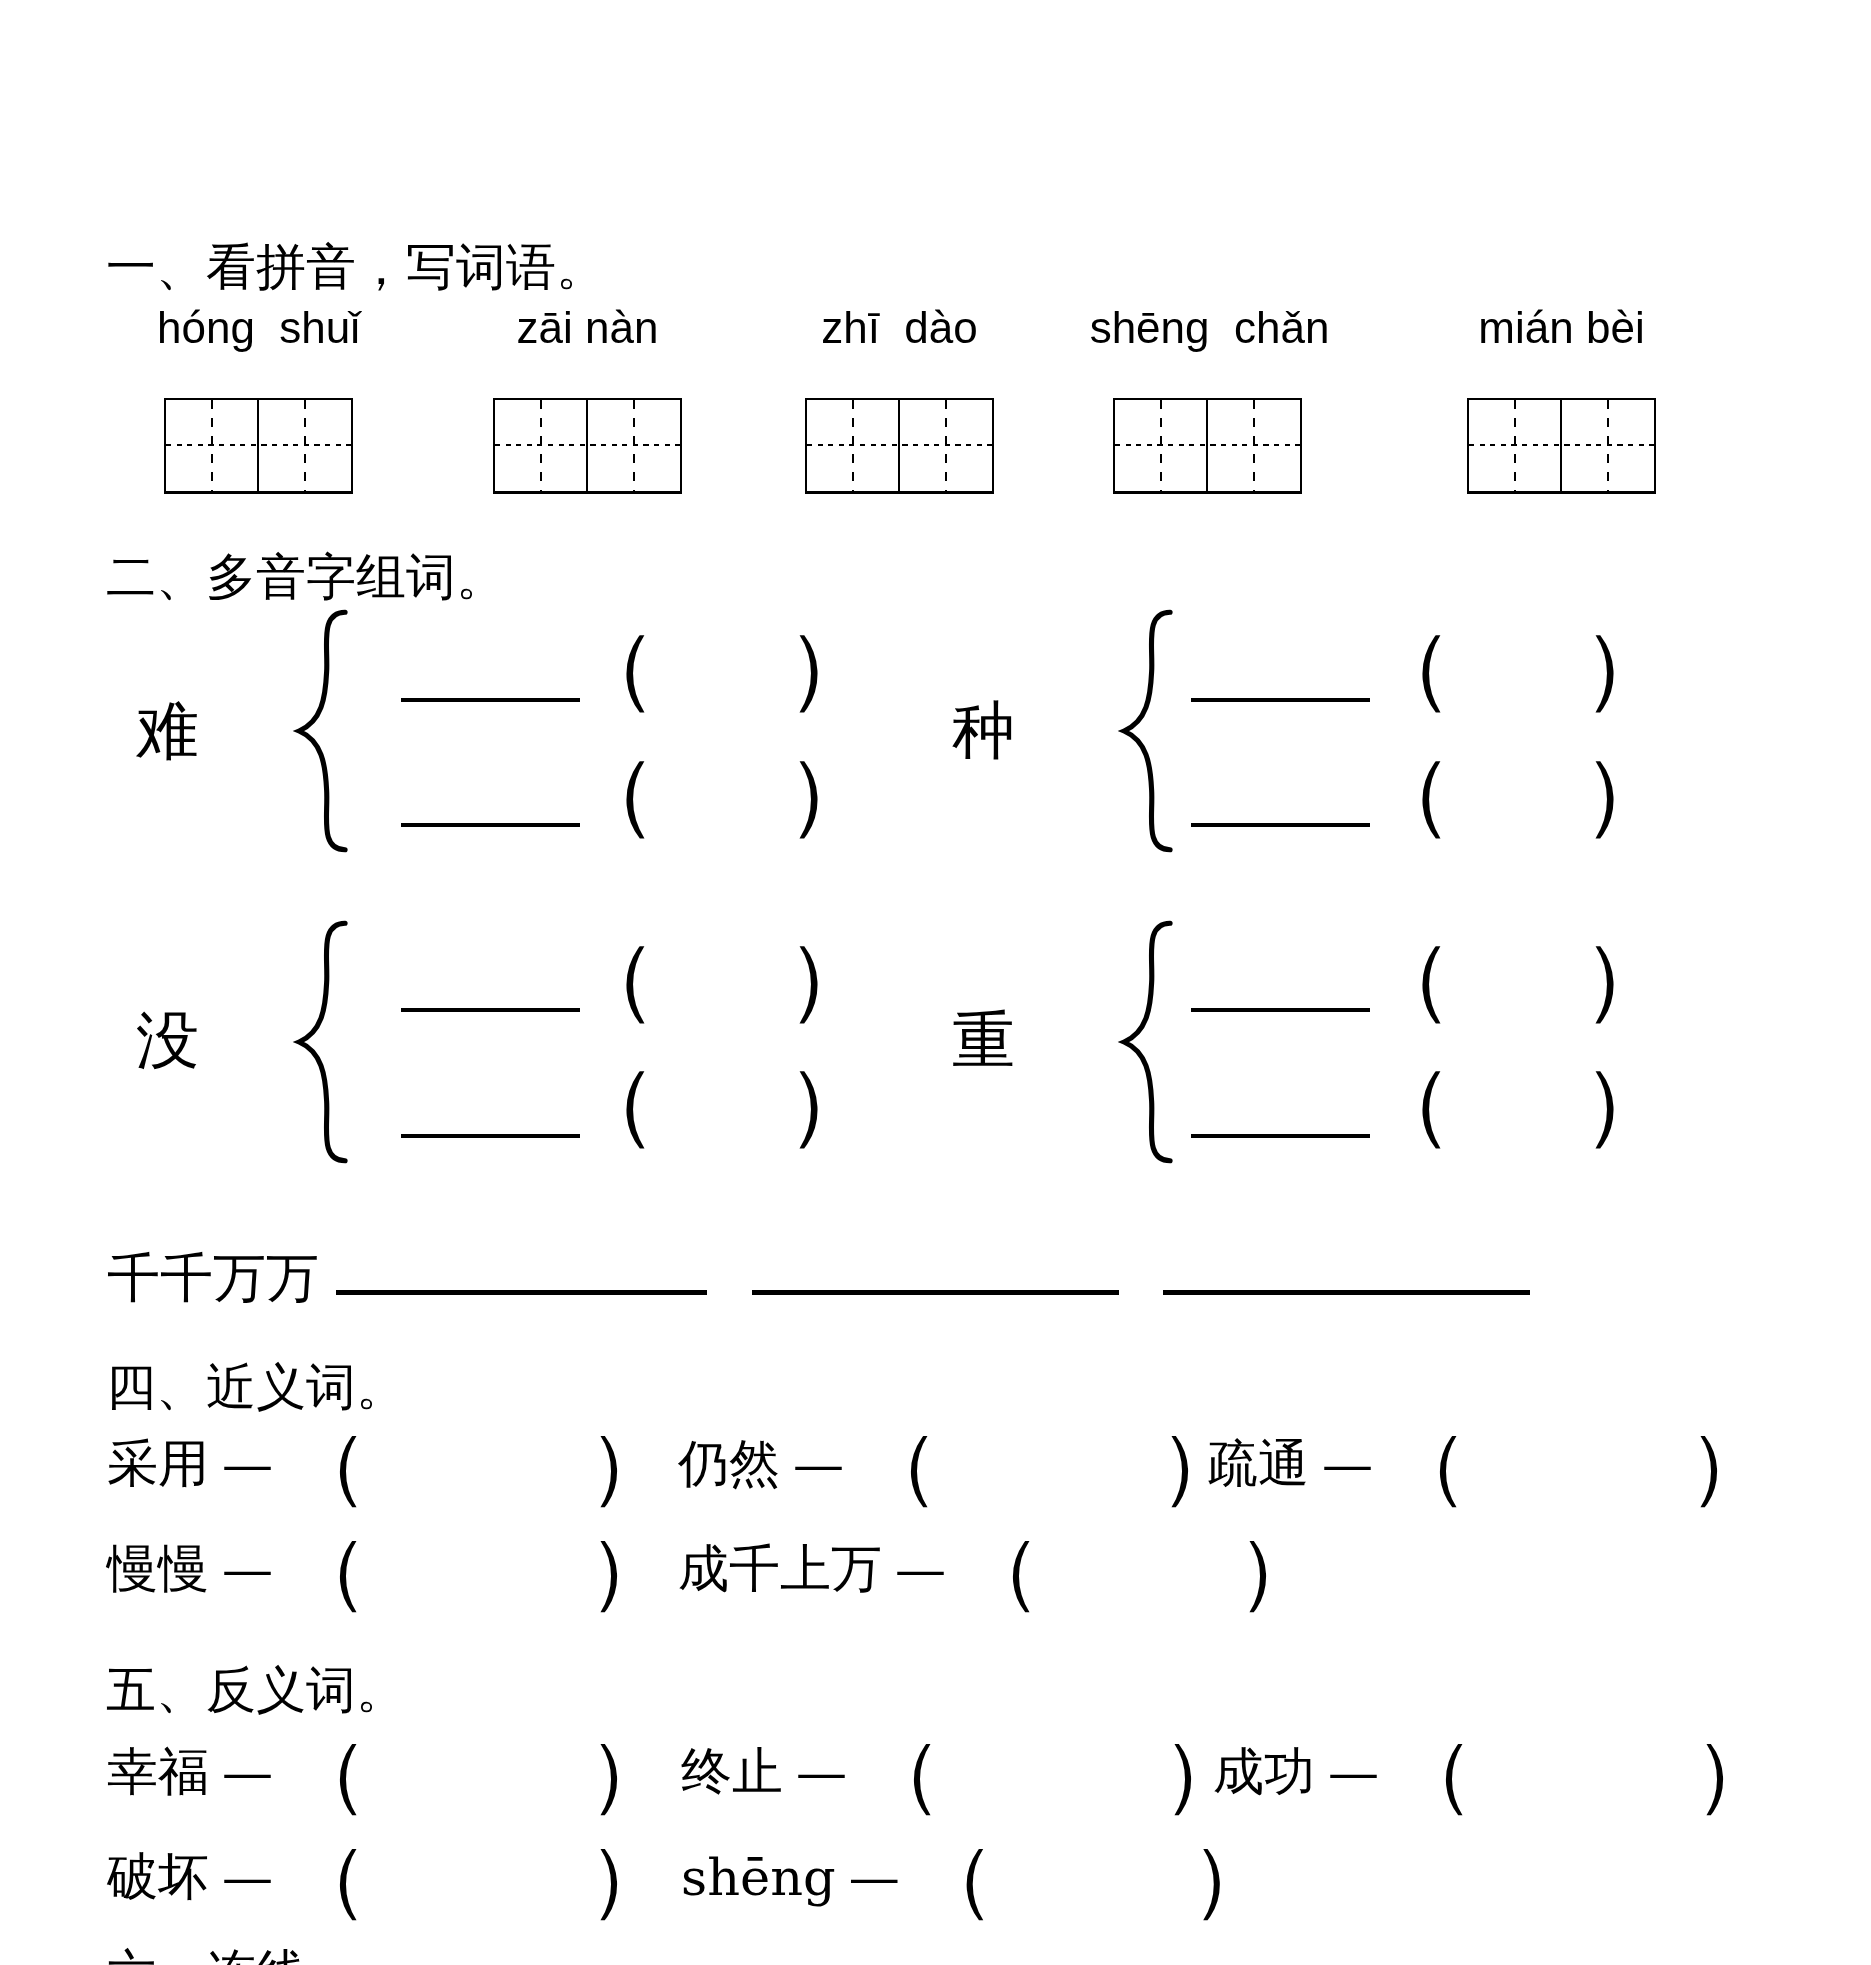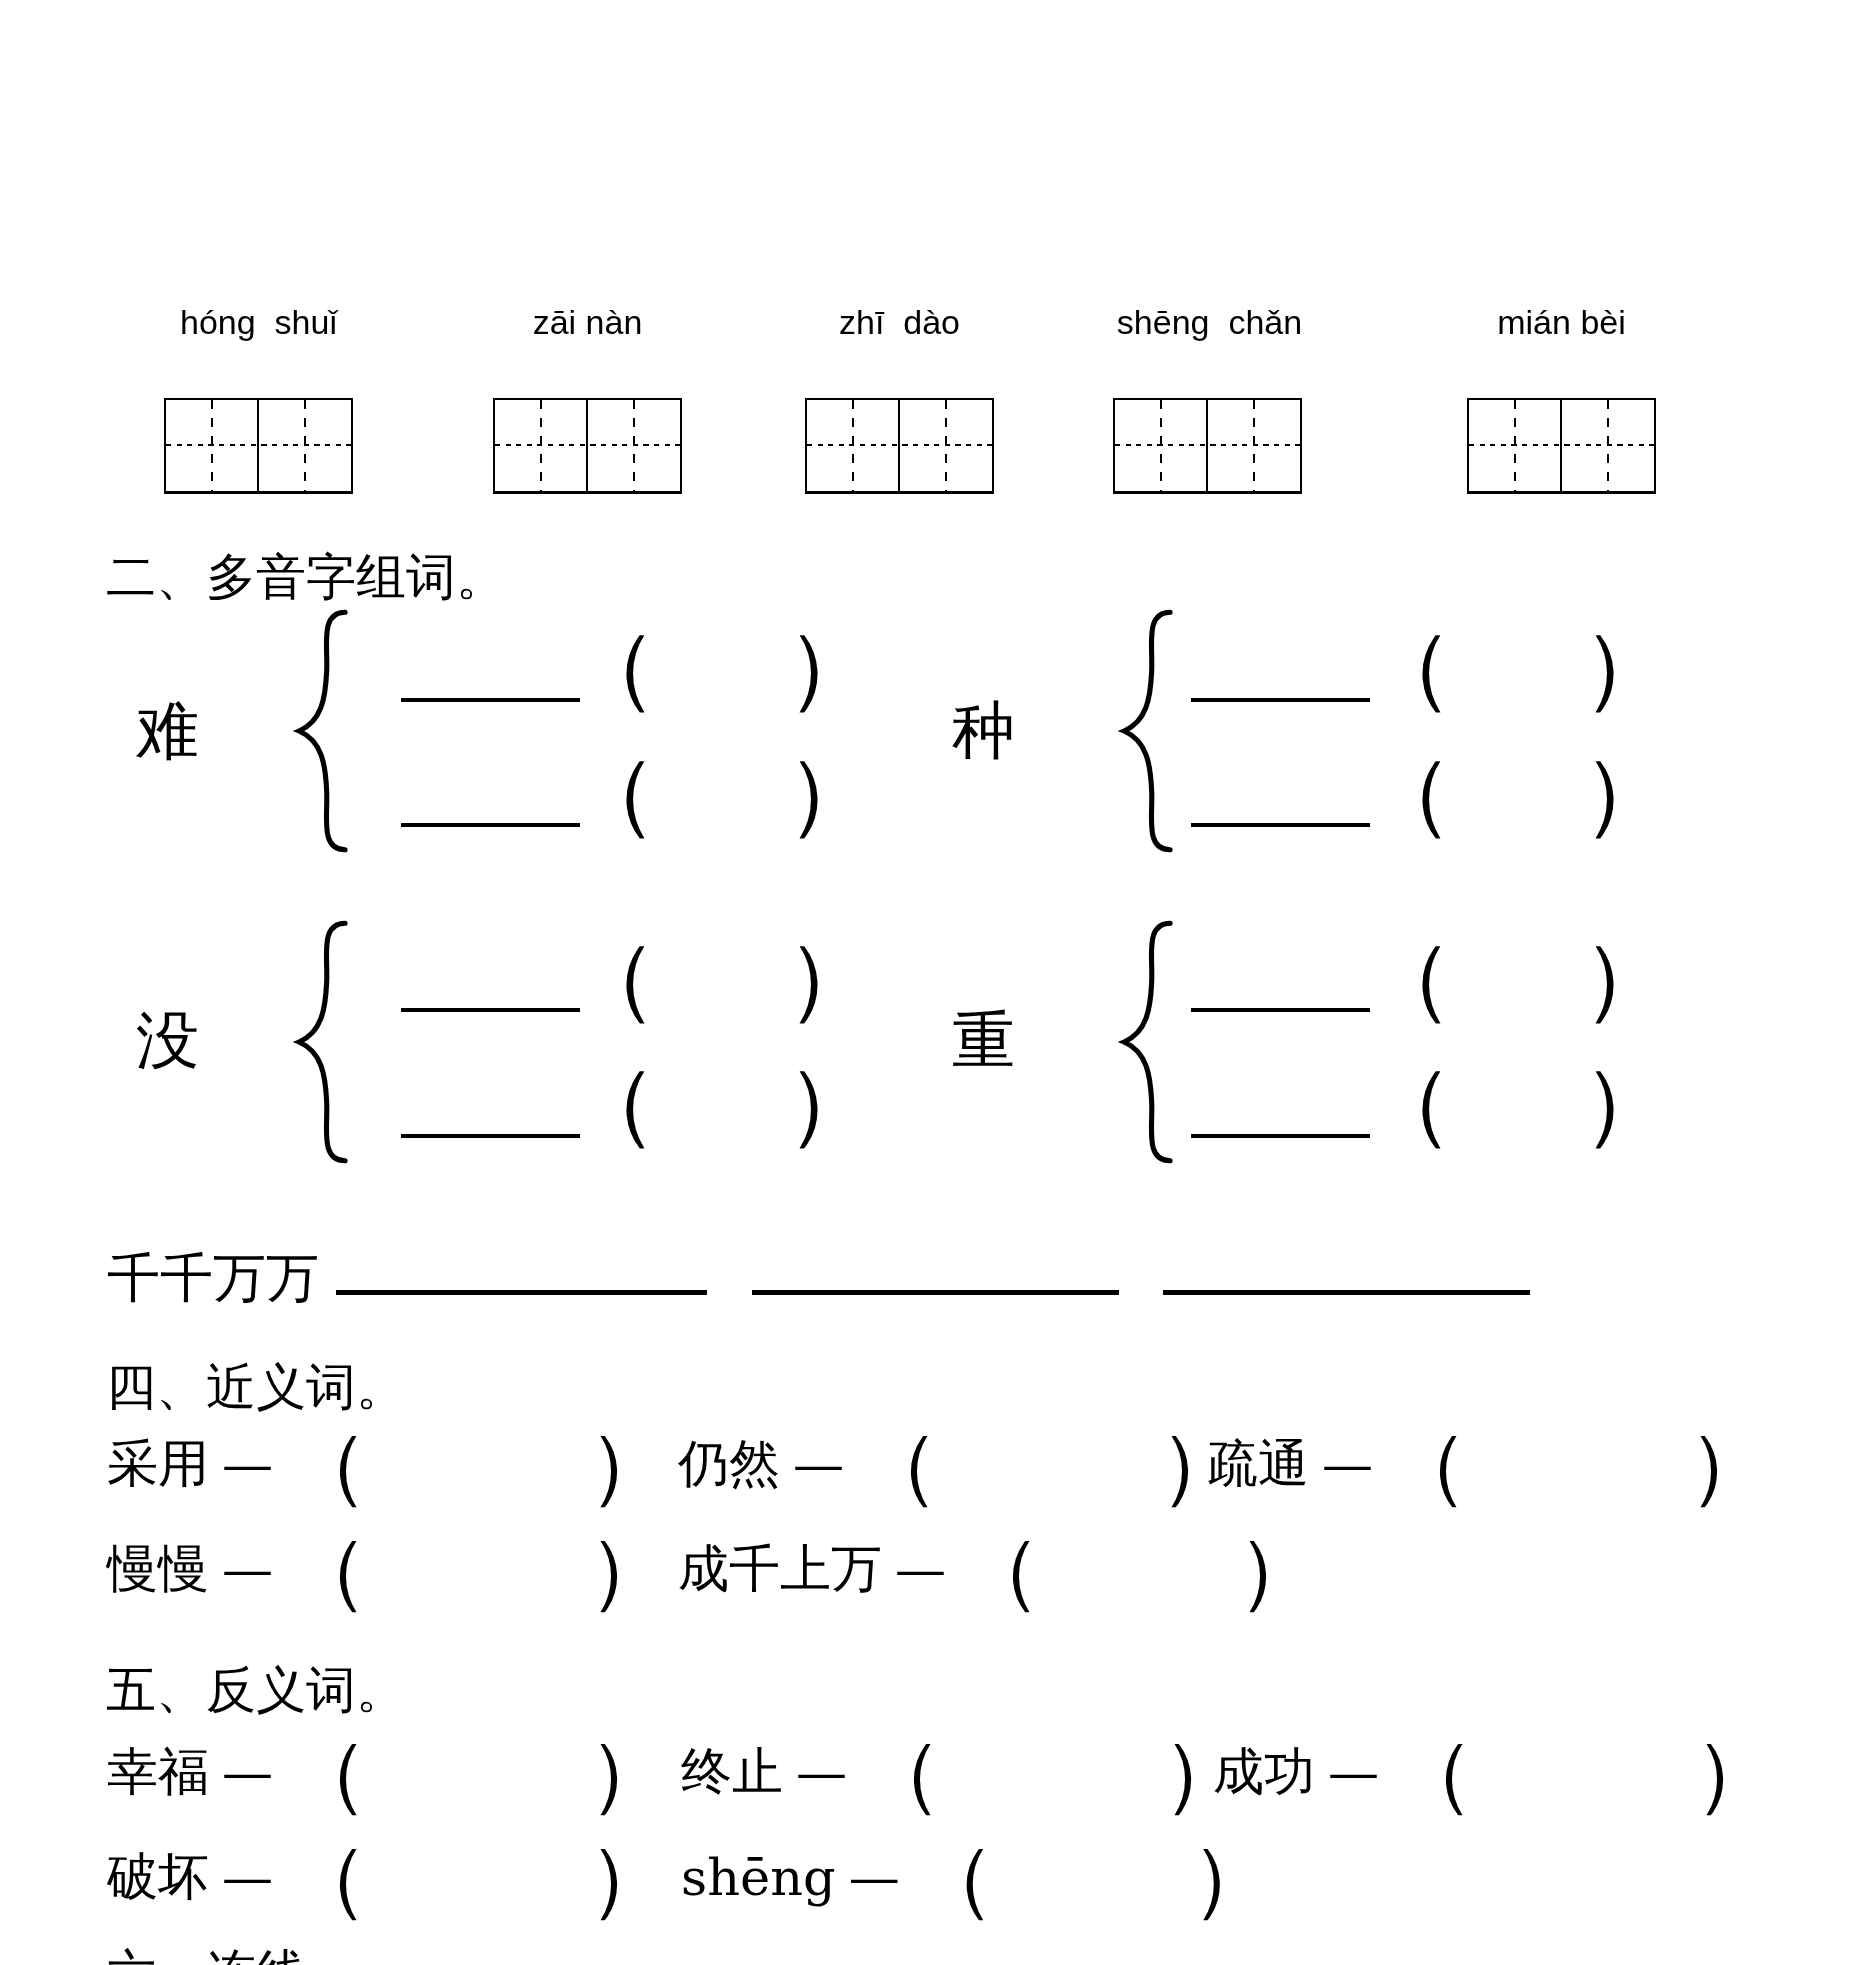--- a/index.html
+++ b/index.html
@@ -4,21 +4,21 @@
 <style>
   html,body{margin:0;padding:0;background:#888;}
   #page{
     position:relative;width:1872px;height:2647px;background:#ffffff;
     font-family:"DejaVu Serif","Liberation Serif",serif;color:#000;overflow:hidden;
   }
   .title{position:absolute;left:0;right:0;top:134px;text-align:center;
     font-size:52px;font-weight:bold;white-space:pre;}
   .hdr{position:absolute;left:106px;font-size:50px;white-space:pre;}
   .pin{position:absolute;top:303px;width:275px;text-align:center;
-    font-family:"Liberation Sans",sans-serif;font-size:34px;white-space:pre;}
+    font-family:"Liberation Sans",sans-serif;font-size:44px;white-space:pre;}
   .wbox{position:absolute;top:398px;width:189px;height:96px;background:#fff;
     border:2.4px solid #000;border-bottom-width:3.5px;box-sizing:border-box;}
   .vsolid{position:absolute;left:91px;top:0;bottom:0;width:2.4px;background:#000;}
   .vdash{position:absolute;top:0;bottom:0;width:1.6px;
     background:repeating-linear-gradient(180deg,#000 0 9.4px,transparent 9.4px 18px);}
   .hdash{position:absolute;left:0;right:0;top:44px;height:2px;
     background:repeating-linear-gradient(90deg,#000 0 5.1px,transparent 5.1px 10.6px);}
   .bigchar{position:absolute;font-size:63px;line-height:1;}
   .bracewrap{position:absolute;width:59px;height:246px;}
   .rule{position:absolute;height:3.9px;background:#000;}
@@ -28,20 +28,21 @@
   .pair .par{font-size:83px;line-height:1;}
   .gap{display:inline-block;height:0.4px;}
   .ex{position:absolute;font-size:53px;white-space:pre;}
 </style>
 </head>
 <body>
 
 <div id="page">
 
 
+  <div class="hdr" style="top:234px">一、看拼音，写词语。</div>
 
   <div class="pin" style="left:121px">hóng  shuǐ</div>
   <div class="pin" style="left:450px">zāi nàn</div>
   <div class="pin" style="left:1072px">shēng  chǎn</div>
   <div class="pin" style="left:762px">zhī  dào</div>
   <div class="pin" style="left:1424px">mián bèi</div>
 
   <div class="wbox" style="left:164px">
     <div class="vsolid"></div>
     <div class="vdash" style="left:45px"></div>

